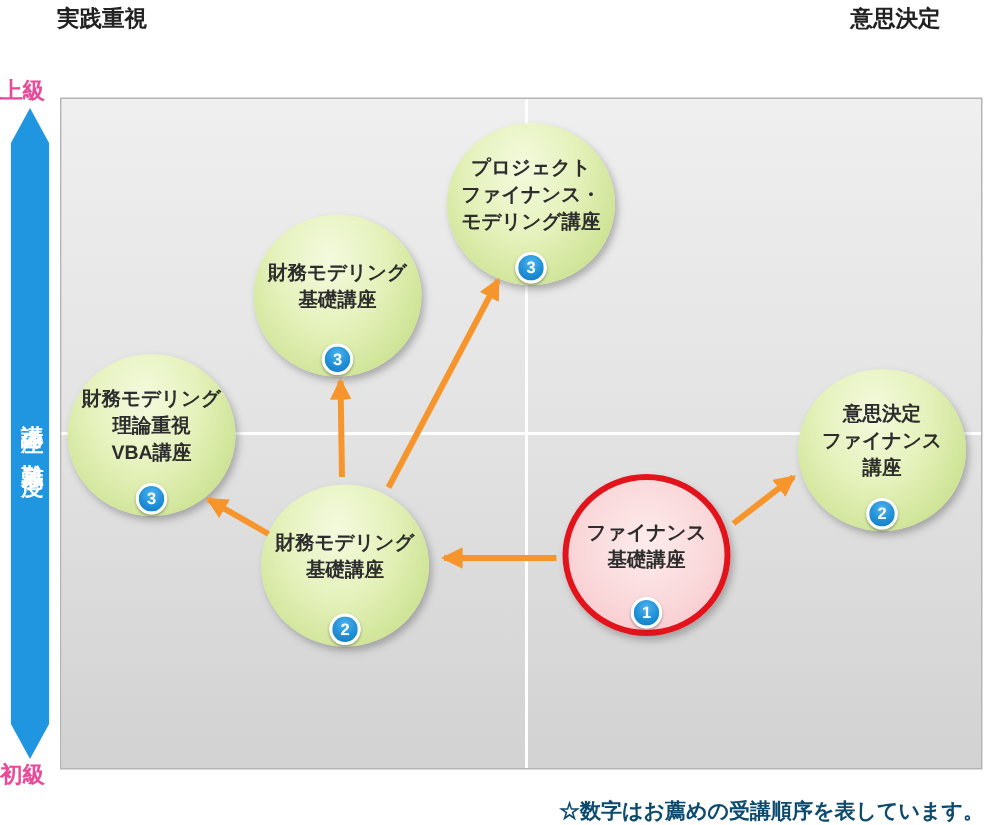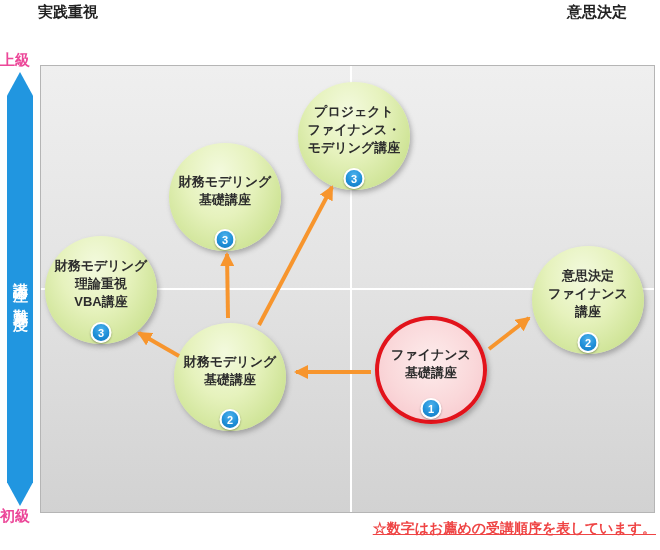--- a/index.html
+++ b/index.html
@@ -62,21 +62,21 @@
     background:radial-gradient(circle at 50% 30%, #4db2ec 0%, #1f8fd8 55%, #1077be 100%);
     border:2px solid #fff;
     color:#fff; font-size:11px; font-weight:bold;
     display:flex; align-items:center; justify-content:center;
     box-shadow:0 1px 2px rgba(0,0,0,0.35);
     box-sizing:content-box;
   }
 
   .arrows-layer { position:absolute; left:0; top:0; width:100%; height:100%; pointer-events:none; }
 
-  .footnote { position:absolute; top:520px; right:4px; font-size:14px; font-weight:bold; color:#ef4444;text-decoration:underline; }
+  .footnote { position:absolute; top:532px; right:4px; font-size:14px; font-weight:bold; color:#0c4a6e; }
 </style>
 </head>
 <body>
 
 <div class="canvas">
 
   <div class="top-label left">実践重視</div>
   <div class="top-label right">意思決定</div>
 
 

